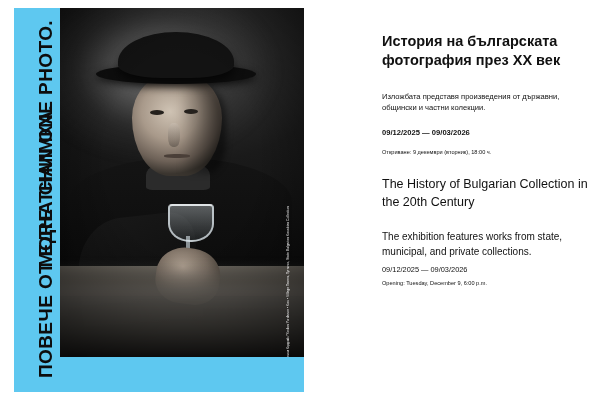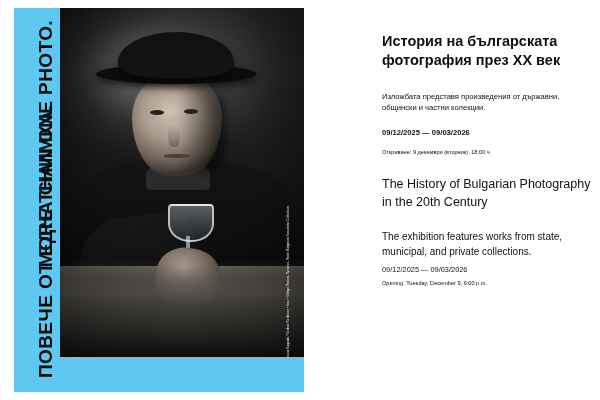--- a/index.html
+++ b/index.html
@@ -212,19 +212,19 @@
     <div class="v-text headline-bg">ПОВЕЧЕ ОТ ЕДНА СНИМКА.</div>
   </div>
 
   <div class="right">
 
     <div class="bg-title">История на българската фотография през XX век</div>
     <div class="bg-sub">Изложбата представя произведения от държавни, общински и частни колекции.</div>
     <div class="bg-dates">09/12/2025 — 09/03/2026</div>
     <div class="bg-open">Откриване: 9 декември (вторник), 18:00 ч.</div>
 
-    <div class="en-title">The History of Bulgarian Photography in the 20th Century</div>
+    <div class="en-title">The History of Bulgarian Collection in the 20th Century</div>
     <div class="en-sub">The exhibition features works from state, municipal, and private collections.</div>
     <div class="en-dates">09/12/2025 — 09/03/2026</div>
     <div class="en-open">Opening: Tuesday, December 9, 6:00 p.m.</div>
 
   </div>
 </div>
 
 </body></html>

